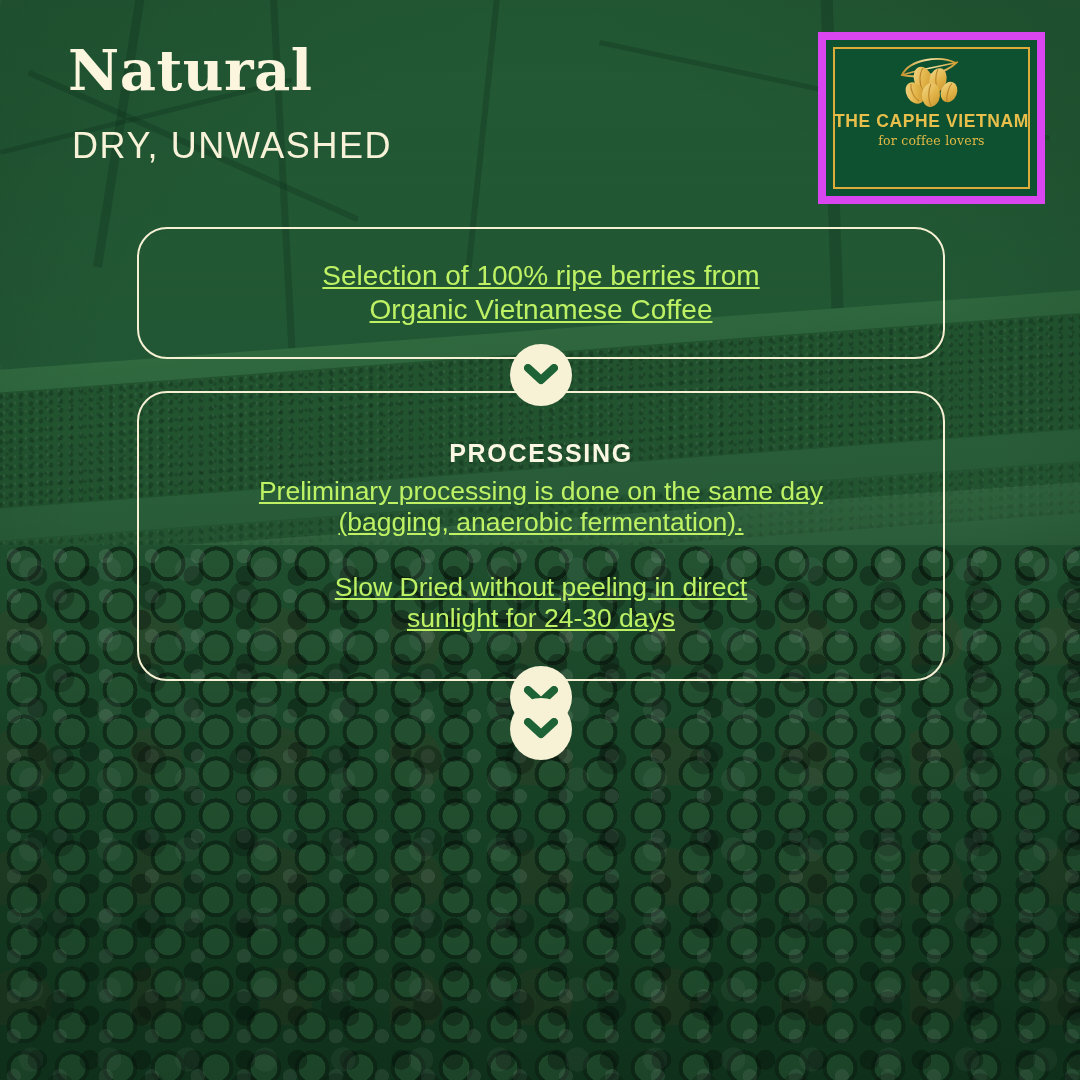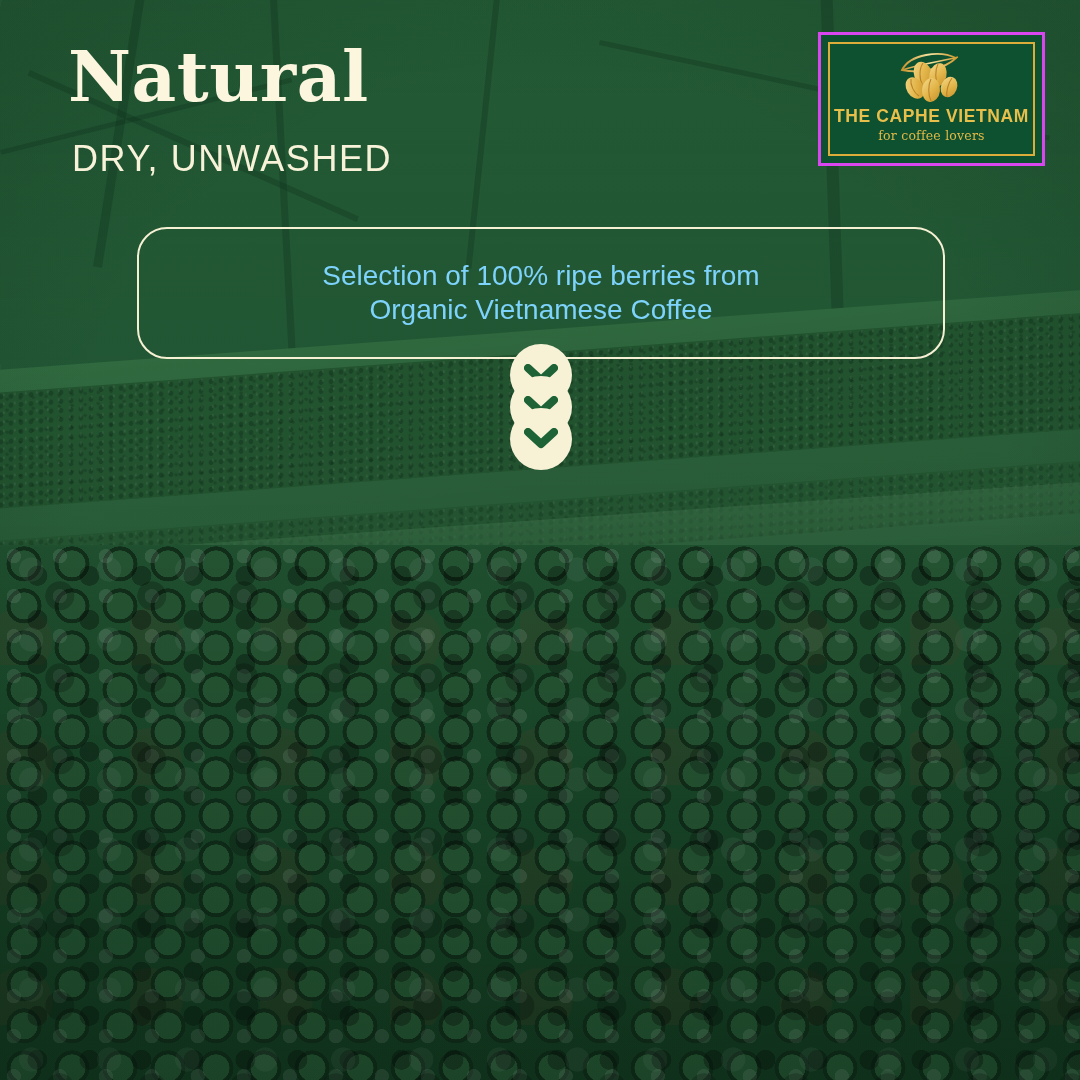--- a/index.html
+++ b/index.html
@@ -124,43 +124,43 @@
   }
 
   
   .content { position: relative; z-index: 5; width: 100%; height: 100%; }
 
   
   .header { position: absolute; left: 68px; top: 42px; }
   .title {
     font-family: "DejaVu Serif", "Liberation Serif", serif;
     font-weight: 700;
-    font-size: 69px;
+    font-size: 56px;
     line-height: 1.02;
     color: #fbf6dd;
     letter-spacing: 0.5px;
     margin: 0;
   }
   .subtitle {
     margin: 26px 0 0 4px;
     font-size: 36px;
     font-weight: 400;
     letter-spacing: 1.6px;
     color: #f7f2d8;
   }
 
   
   .logo {
     position: absolute;
     right: 35px;
     top: 32px;
     width: 227px;
-    height: 134px;
+    height: 172px;
     background: #0d5130;
-    border: 3px solid #d946ef;
+    border: 8px solid #d946ef;
     padding: 7px;
   }
   .logo-inner {
     width: 100%;
     height: 100%;
     border: 2px solid #ddad3c;
     display: flex;
     flex-direction: column;
     align-items: center;
     justify-content: flex-start;
@@ -210,21 +210,22 @@
     font-weight: 700;
     letter-spacing: 1.7px;
     margin: 0 0 8px 0;
     color: #fbf7e2;
   }
   .box-text {
     font-size: 26.5px;
     line-height: 1.17;
     margin: 0;
     white-space: pre-line;
-    color: #7dd3fc;
+    color: #bef264;
+    text-decoration: underline;
   }
   .box-text.big { font-size: 28px; line-height: 1.2; }
   .box-text.sp { margin-top: 34px; }
 
   
   .connector {
     height: 32px;
     position: relative;
   }
   .chev {
@@ -316,20 +317,27 @@
       </div>
 
       <div class="connector">
         <div class="chev">
           <svg width="34" height="22" viewBox="0 0 34 22" aria-hidden="true">
             <path d="M4 4 L17 16 L30 4" fill="none" stroke="#1d6336" stroke-width="8" stroke-linecap="round" stroke-linejoin="round"></path>
           </svg>
         </div>
       </div>
 
+      <div class="box box-2">
+        <h2 class="box-heading">PROCESSING</h2>
+        <p class="box-text">Preliminary processing is done on the same day
+(bagging, anaerobic fermentation).</p>
+        <p class="box-text sp">Slow Dried without peeling in direct
+sunlight for 24-30 days</p>
+      </div>
 
       <div class="connector">
         <div class="chev">
           <svg width="34" height="22" viewBox="0 0 34 22" aria-hidden="true">
             <path d="M4 4 L17 16 L30 4" fill="none" stroke="#1d6336" stroke-width="8" stroke-linecap="round" stroke-linejoin="round"></path>
           </svg>
         </div>
       </div>
 
 

